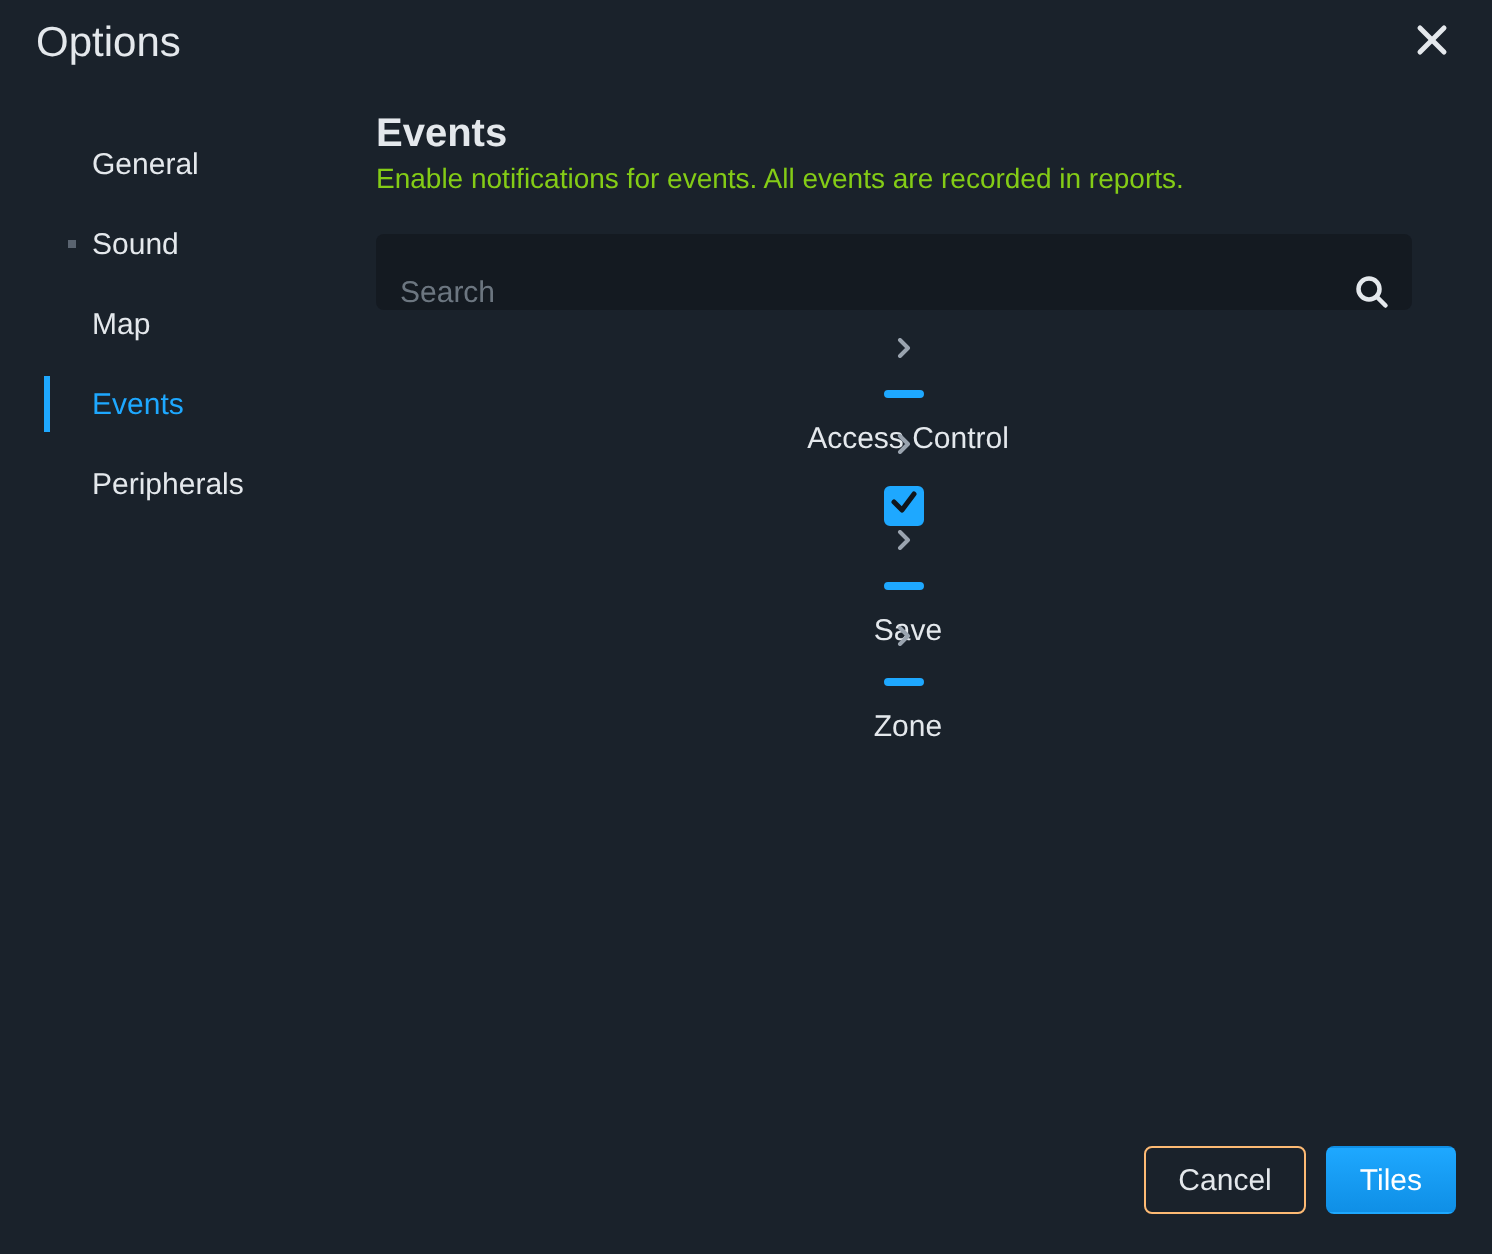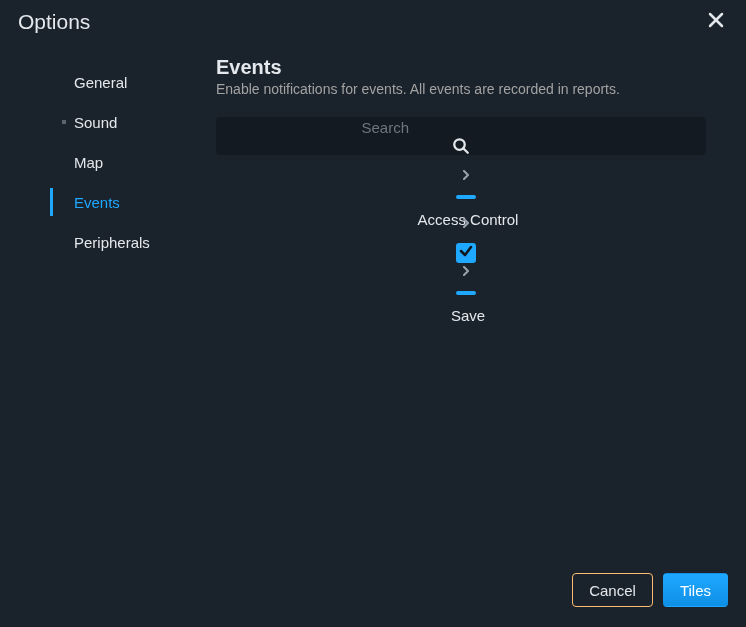--- a/index.html
+++ b/index.html
@@ -39,21 +39,20 @@
     justify-content: center;
     cursor: pointer;
     color: #e4e8ec;
   }
   .close-btn svg { width: 16px; height: 16px; }
   .body {
     flex: 1 1 auto;
     display: flex;
     min-height: 0;
     padding: 0 0 0 22px;
-    margin-left: 28px;
   }
   .sidebar {
     width: 150px;
     padding-top: 18px;
   }
   .side-item {
     position: relative;
     height: 40px;
     display: flex;
     align-items: center;
@@ -90,32 +89,31 @@
     min-width: 0;
   }
   .page-title {
     font-size: 20px;
     font-weight: 600;
     color: #e4e8ec;
     margin: 0;
   }
   .page-subtitle {
     font-size: 14px;
-    color: #a3a3a3;
+    color: #84cc16;
     margin: 2px 0 20px 0;
   }
   .search-wrap {
     position: relative;
     background: #141a21;
     border-radius: 4px;
     height: 38px;
     display: flex;
-    align-items: center;
+    align-items: flex-end;
     margin-bottom: 12px;
-    flex-direction: column;
   }
   .search-input {
     flex: 1;
     background: transparent;
     border: none;
     outline: none;
     color: #e4e8ec;
     font-size: 15px;
     padding: 0 12px;
   }
@@ -286,20 +284,31 @@
             <span>
               <svg viewBox="0 0 10 10" fill="none" stroke="currentColor" stroke-width="2" stroke-linecap="round" stroke-linejoin="round">
                   <polyline points="3,1 7,5 3,9"></polyline>
                 </svg>
             </span>
           </div>
           <div class="checkbox"></div>
           <div class="event-label">Save</div>
         </div>
 
+        <div class="event-row">
+          <div class="chevron">
+            <span>
+              <svg viewBox="0 0 10 10" fill="none" stroke="currentColor" stroke-width="2" stroke-linecap="round" stroke-linejoin="round">
+                  <polyline points="3,1 7,5 3,9"></polyline>
+                </svg>
+            </span>
+          </div>
+          <div class="checkbox"></div>
+          <div class="event-label">Zone</div>
+        </div>
 
       </div>
     </div>
 
   </div>
 
   <div class="footer">
     <div class="btn btn-cancel">
       <span>Cancel</span>
     </div>

